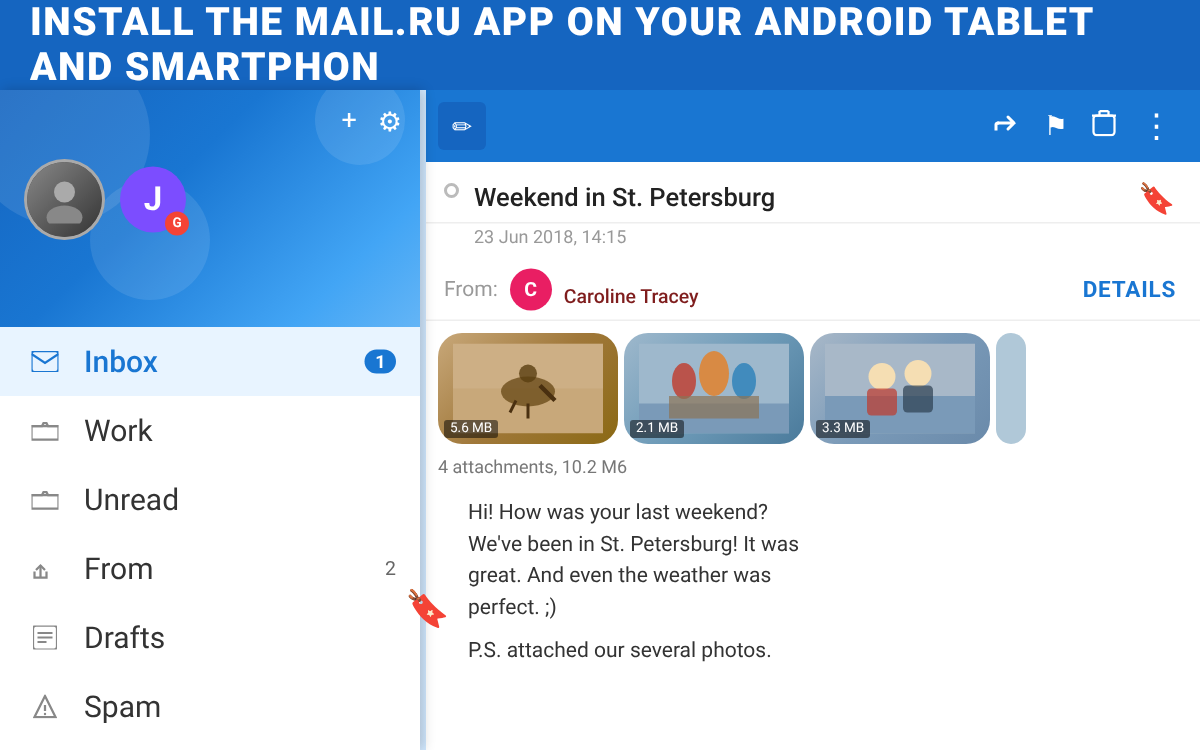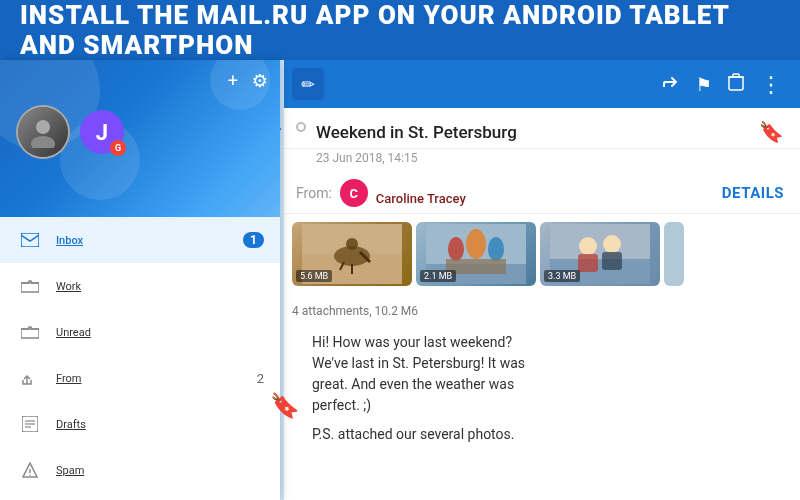--- a/index.html
+++ b/index.html
@@ -176,24 +176,23 @@
       margin-right: 12px;
       font-size: 16px;
       color: #666;
     }
 
     .nav-item.active .nav-item-icon {
       color: #1976d2;
     }
 
     .nav-item-label {
-      font-size: 11px;
+      font-size: 20px;
       color: #333;
       flex: 1;
-      text-decoration: underline;
     }
 
     .nav-item.active .nav-item-label {
       color: #1976d2;
       font-weight: 500;
     }
 
     .nav-item-badge {
       background: #1976d2;
       color: white;
@@ -340,22 +339,22 @@
     .attachments-row {
       display: flex;
       gap: 4px;
       padding: 8px 12px;
       overflow: hidden;
       height: 90px;
     }
 
     .attachment-thumb {
       width: 120px;
-      height: 64px;
-      border-radius: 6px;
+      height: 74px;
+      border-radius: 16px;
       overflow: hidden;
       position: relative;
       flex-shrink: 0;
     }
 
     .attachment-thumb-bg {
       width: 100%;
       height: 100%;
       display: flex;
       align-items: center;
@@ -671,21 +670,21 @@
         <div class="attachment-thumb" style="width:20px;overflow:hidden;">
           <div class="attachment-thumb-bg" style="background:#b0c8d8;width:120px;">
           </div>
         </div>
       </div>
 
       <div class="attachments-count">4 attachments, 10.2 M6</div>
 
       <div class="email-body">
         <div>Hi! How was your last weekend?</div>
-        <div>We've last in St. Petersburg! It was</div>
+        <div>We've been in St. Petersburg! It was</div>
         <div>great. And even the weather was</div>
         <div>perfect. ;)</div>
         <div style="height:8px;"></div>
         <div>P.S. attached our several photos.</div>
       </div>
     </div>
   </div>
 </div>
 
 </body></html>

